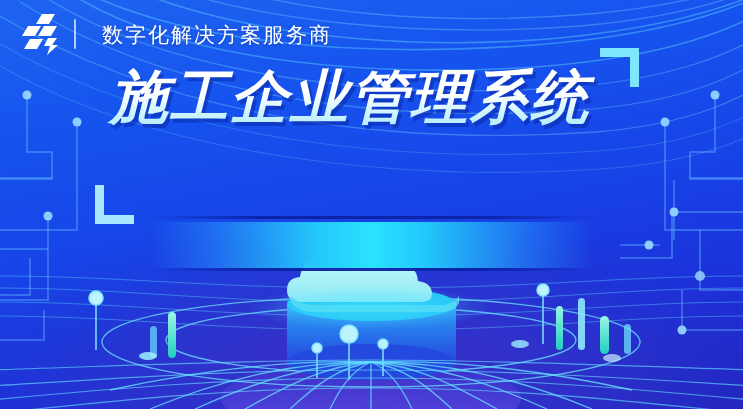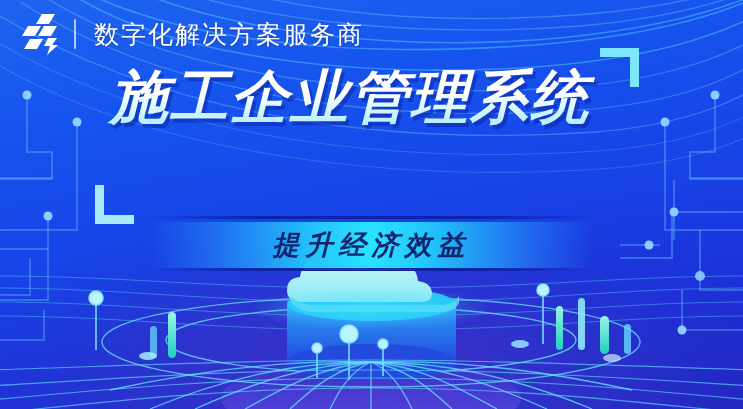--- a/index.html
+++ b/index.html
@@ -12,22 +12,22 @@
       linear-gradient(170deg, #1e64f0 0%, #1653ee 26%, #1741e6 55%, #1d2fd8 78%, #2222bd 100%);
   }
   .layer{position:absolute;left:0;top:0;width:743px;height:409px;pointer-events:none;}
 
   
   #header{position:absolute;left:22px;top:6px;display:flex;align-items:center;height:56px;z-index:30;}
   #logo-mark{width:46px;height:44px;margin-right:6px;}
   #logo-word{font-size:34px;font-weight:700;color:#ffffff;letter-spacing:1px;line-height:1;
     margin-right:16px;text-shadow:0 1px 3px rgba(3,20,90,.35);}
   #hdr-divider{width:2px;height:30px;background:rgba(225,242,255,.75);margin-right:18px;border-radius:1px;}
-  #hdr-slogan{font-size:25px;font-weight:400;color:#ffffff;letter-spacing:2px;line-height:1;
-    text-shadow:0 1px 3px rgba(3,20,90,.3);}
+  #hdr-slogan{font-size:21px;font-weight:400;color:#ffffff;letter-spacing:2px;line-height:1;
+    text-shadow:0 1px 3px rgba(3,20,90,.3);margin-left:8px;}
 
   
   .bracket{position:absolute;z-index:26;}
   #bracket-tr{right:104px;top:48px;width:30px;height:30px;
     border-top:9px solid #7fe6ff;border-right:9px solid #7fe6ff;}
   #bracket-bl{left:95px;top:185px;width:30px;height:30px;
     border-bottom:9px solid #a9e9ff;border-left:9px solid #a9e9ff;}
 
   
   #title-main{
@@ -135,21 +135,20 @@
   </div>
 
   <div class="bracket" id="bracket-tr"></div>
   <div class="bracket" id="bracket-bl"></div>
 
   <div id="title-main">施工企业管理系统</div>
 
   <div class="band-rule" id="band-rule-top"></div>
   <div id="tagline-band"></div>
   <div class="band-rule" id="band-rule-bot"></div>
-  <div id="tagline-text">提升经济效益</div>
 
   <svg id="cloud-scene" viewBox="0 0 743 151" preserveAspectRatio="none">
     <defs>
       <linearGradient id="gCloudTop" x1="0" y1="0" x2="0" y2="1">
         <stop offset="0%" stop-color="#cbfbfb"></stop>
         <stop offset="55%" stop-color="#a9f1f6"></stop>
         <stop offset="100%" stop-color="#8fe8f6"></stop>
       </linearGradient>
       <linearGradient id="gCyl" x1="0" y1="0" x2="0" y2="1">
         <stop offset="0%" stop-color="#2fb7f7"></stop>

